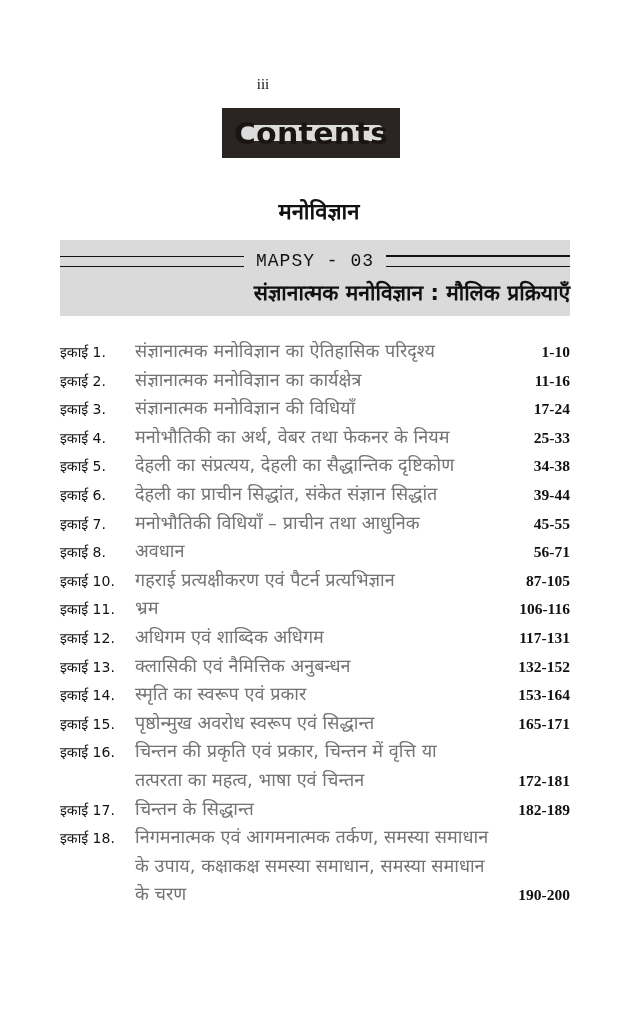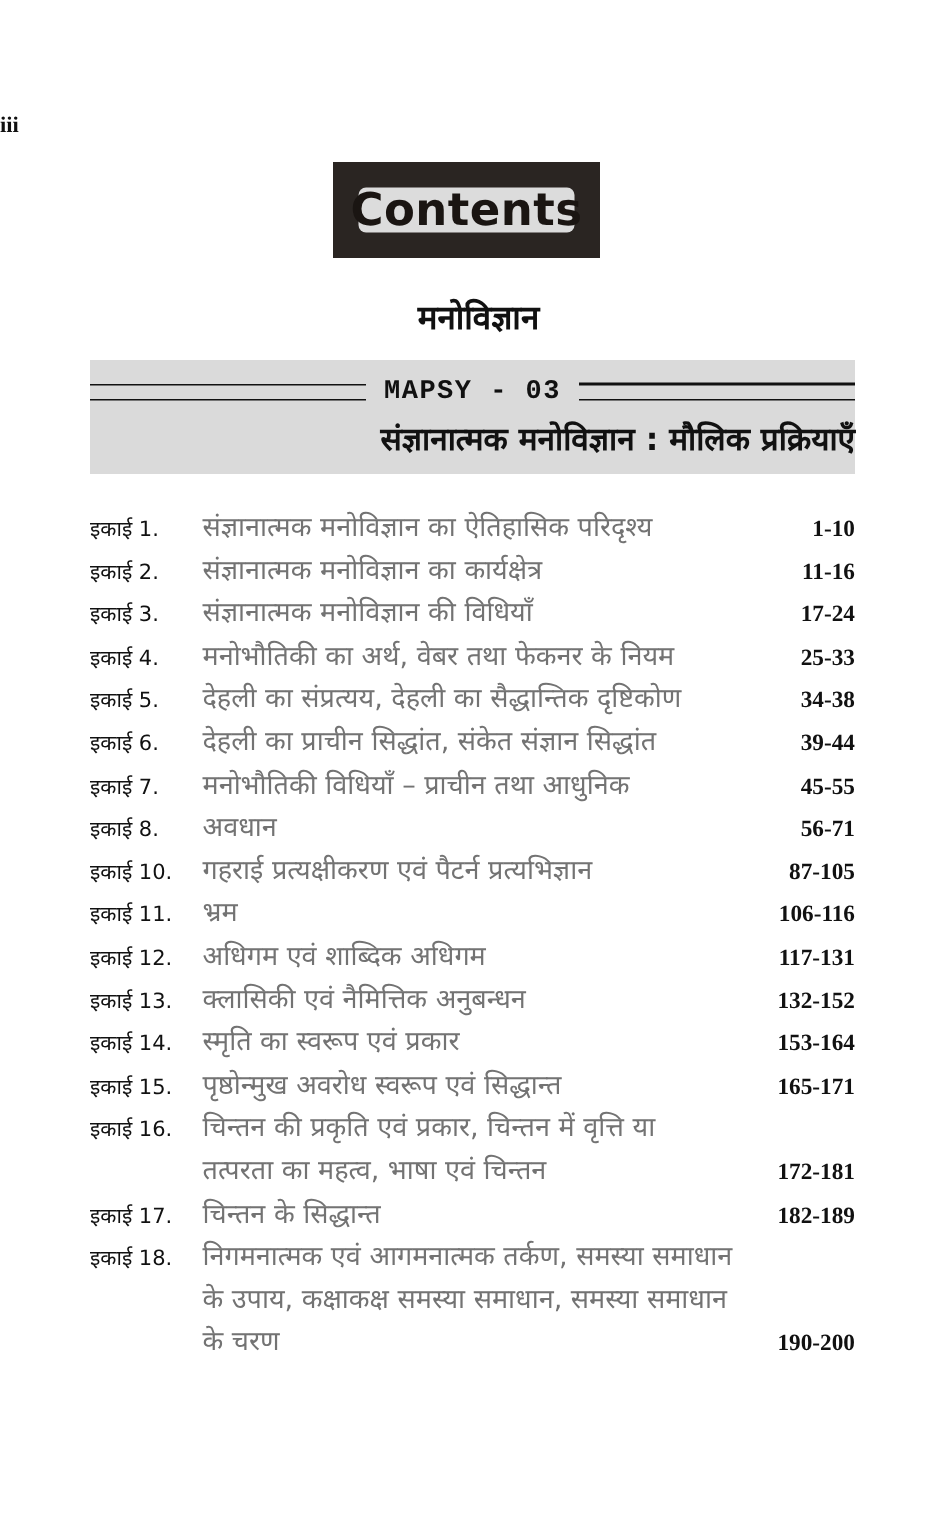--- a/index.html
+++ b/index.html
@@ -1,25 +1,25 @@
 <!DOCTYPE html>
 <html><head>
   <meta charset="utf-8">
   <style>
     html, body { margin: 0; padding: 0; background: #ffffff; }
     body { width: 630px; height: 1020px; position: relative; overflow: hidden; color: #111; font-family: "DejaVu Serif", serif; }
-    .page-num { position: absolute; top: 76px; left: 0; width: 526px; text-align: left; font-family: "Liberation Serif", serif; font-weight: bold; font-size: 15px; }
-    .contents-box { position: absolute; left: 222px; top: 108px; width: 178px; height: 64px; background: #2a2522; box-sizing: border-box; padding: 17px; }
+    .page-num { position: absolute; top: 76px; left: 0; width: 526px; text-align: center; font-family: "Liberation Serif", serif; font-weight: normal; font-size: 15px; }
+    .contents-box { position: absolute; left: 222px; top: 108px; width: 178px; height: 50px; background: #2a2522; box-sizing: border-box; padding: 17px; }
     .contents-inner { width: 100%; height: 100%; background: #dcdcdc; border-radius: 5px; display: flex; align-items: center; justify-content: center; font-family: "DejaVu Sans", sans-serif; font-weight: bold; font-size: 30px; color: #1a1512; letter-spacing: 0.3px; }
     .subject { position: absolute; top: 195px; left: 4px; width: 630px; text-align: center; font-family: "DejaVu Sans", sans-serif; font-weight: bold; font-size: 22px; }
     .course-banner { position: absolute; left: 60px; top: 240px; width: 510px; height: 76px; background: #dadada; }
     .course-code-row { position: absolute; top: 10px; left: 0; width: 510px; height: 22px; display: flex; align-items: center; }
     .rule-group { flex: 1; height: 9px; border-top: 1px solid #111; border-bottom: 1px solid #111; }
     .rule-group.right { border-top: 2px solid #111; }
-    .course-code { padding: 0 12px; font-family: "Liberation Mono", monospace; font-weight: bold; font-size: 18px; letter-spacing: 1px; }
+    .course-code { padding: 0 12px; font-family: "Liberation Mono", monospace; font-weight: normal; font-size: 18px; letter-spacing: 1px; }
     .course-title { position: absolute; top: 38px; left: 0; width: 510px; text-align: right; font-family: "DejaVu Sans", sans-serif; font-weight: bold; font-size: 21px; }
     .toc { position: absolute; left: 60px; top: 338px; width: 510px; }
     .toc-row { display: flex; align-items: baseline; height: 28.6px; font-size: 14.5px; }
     .unit-label { width: 75px; font-family: "DejaVu Sans", sans-serif; font-weight: normal; font-size: 14px; white-space: nowrap; }
     .unit-title { flex: 1; font-family: "DejaVu Sans", sans-serif; font-size: 18px; color: #737373; white-space: nowrap; }
     .pages { width: 80px; text-align: right; font-family: "Liberation Serif", serif; font-weight: bold; font-size: 15.5px; }
   </style>
 </head>
 <body>
 

